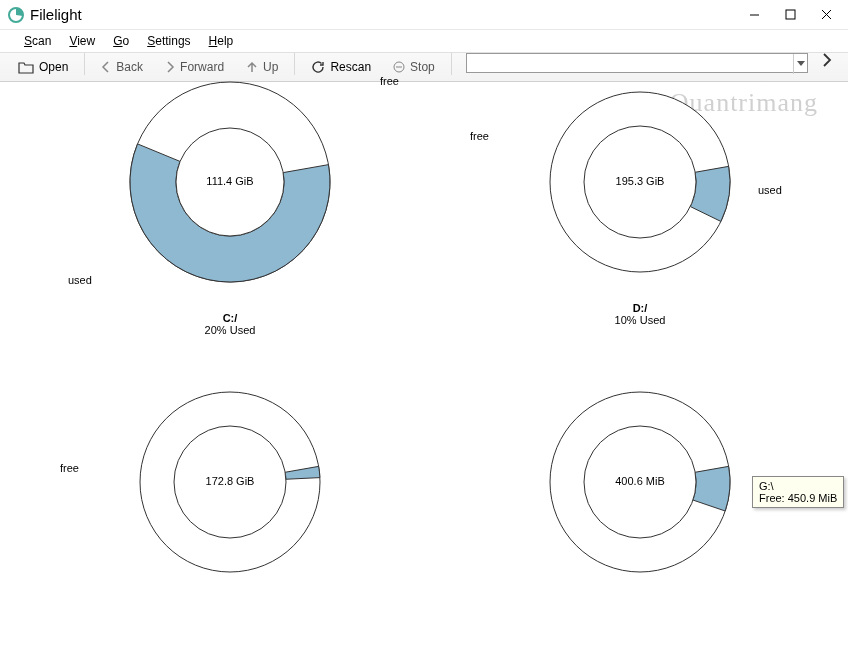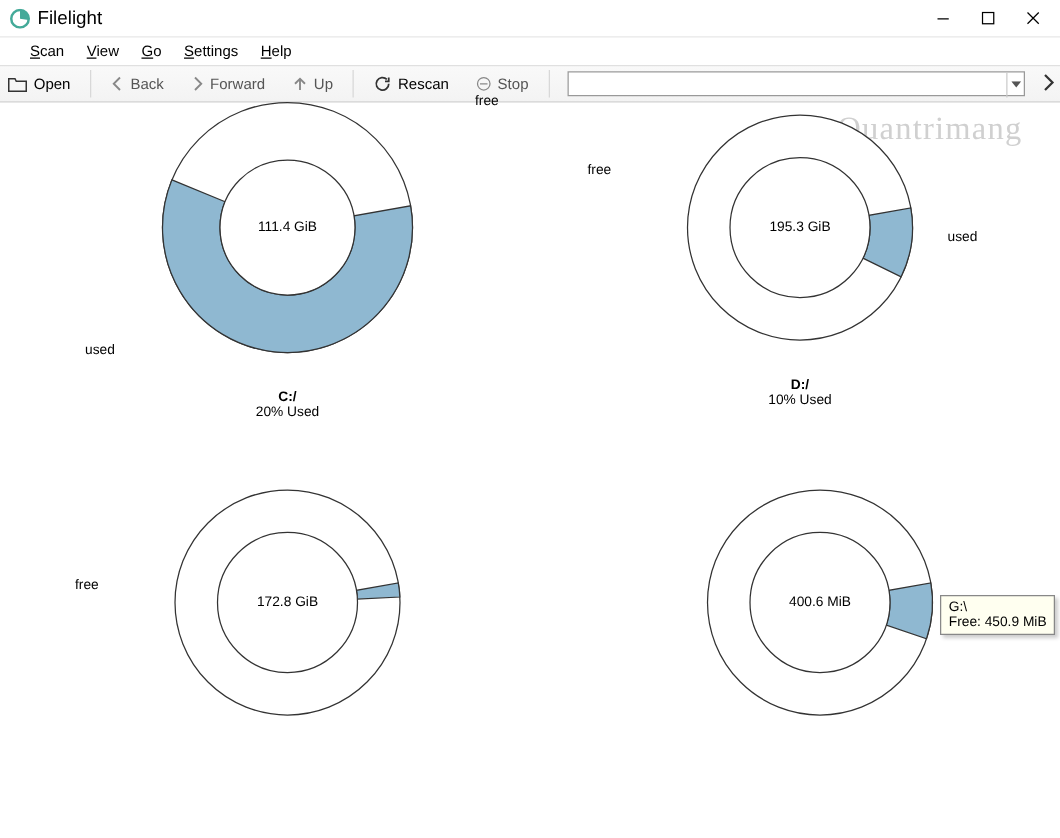--- a/index.html
+++ b/index.html
@@ -36,22 +36,21 @@
   height: 22px;
   display: flex;
   align-items: center;
   gap: 18px;
   padding: 0 24px;
   font-size: 12px;
 }
 .toolbar {
   height: 30px;
   display: flex;
-  align-items: center;
-  padding: 0 0;
+  padding: 0 12px;
   gap: 10px;
   background: linear-gradient(#f9f9f9,#f3f3f3);
   border-top: 1px solid #e0e0e0;
   border-bottom: 1px solid #d0d0d0;
 }
 .tbtn {
   display: flex;
   align-items: center;
   gap: 5px;
   font-size: 12px;
@@ -243,21 +242,21 @@
       </div>
       <div class="chart" style="left: 100px; top: 290px; width: 260px; height: 220px;">
         <svg width="260" height="220" viewBox="0 0 260 220">
     <circle cx="130" cy="110" r="90" fill="#fff" stroke="#333" stroke-width="1"></circle>
     <path d="M218.63269777109872 94.37166400997627 A90 90 0 0 1 219.89255236072907 105.6035207183948 L185.9331436911203 107.26441289144566 A56 56 0 0 0 185.14923416868365 100.2757020506519 Z" fill="#8fb8d1" stroke="#333" stroke-width="1"></path>
     <circle cx="130" cy="110" r="56" fill="#fff" stroke="#333" stroke-width="1"></circle>
     <text x="130" y="113" text-anchor="middle" class="center-text" font-size="11">172.8 GiB</text>
   </svg>
         <div class="chart-label" style="left: -40px; top: 90px;">free</div>
       </div>
-      <div class="chart" style="left: 526px; top: 290px; width: 260px; height: 220px;">
+      <div class="chart" style="left: 510px; top: 290px; width: 260px; height: 220px;">
         <svg width="260" height="220" viewBox="0 0 260 220">
     <circle cx="130" cy="110" r="90" fill="#fff" stroke="#333" stroke-width="1"></circle>
     <path d="M218.63269777109872 94.37166400997627 A90 90 0 0 1 215.1984334104127 139.003912570746 L183.012358566479 128.0468789329086 A56 56 0 0 0 185.14923416868365 100.2757020506519 Z" fill="#8fb8d1" stroke="#333" stroke-width="1"></path>
     <circle cx="130" cy="110" r="56" fill="#fff" stroke="#333" stroke-width="1"></circle>
     <text x="130" y="113" text-anchor="middle" class="center-text" font-size="11">400.6 MiB</text>
   </svg>
       </div>
     </div>
 
   <div class="tooltip" style="left:752px; top:394px;">

